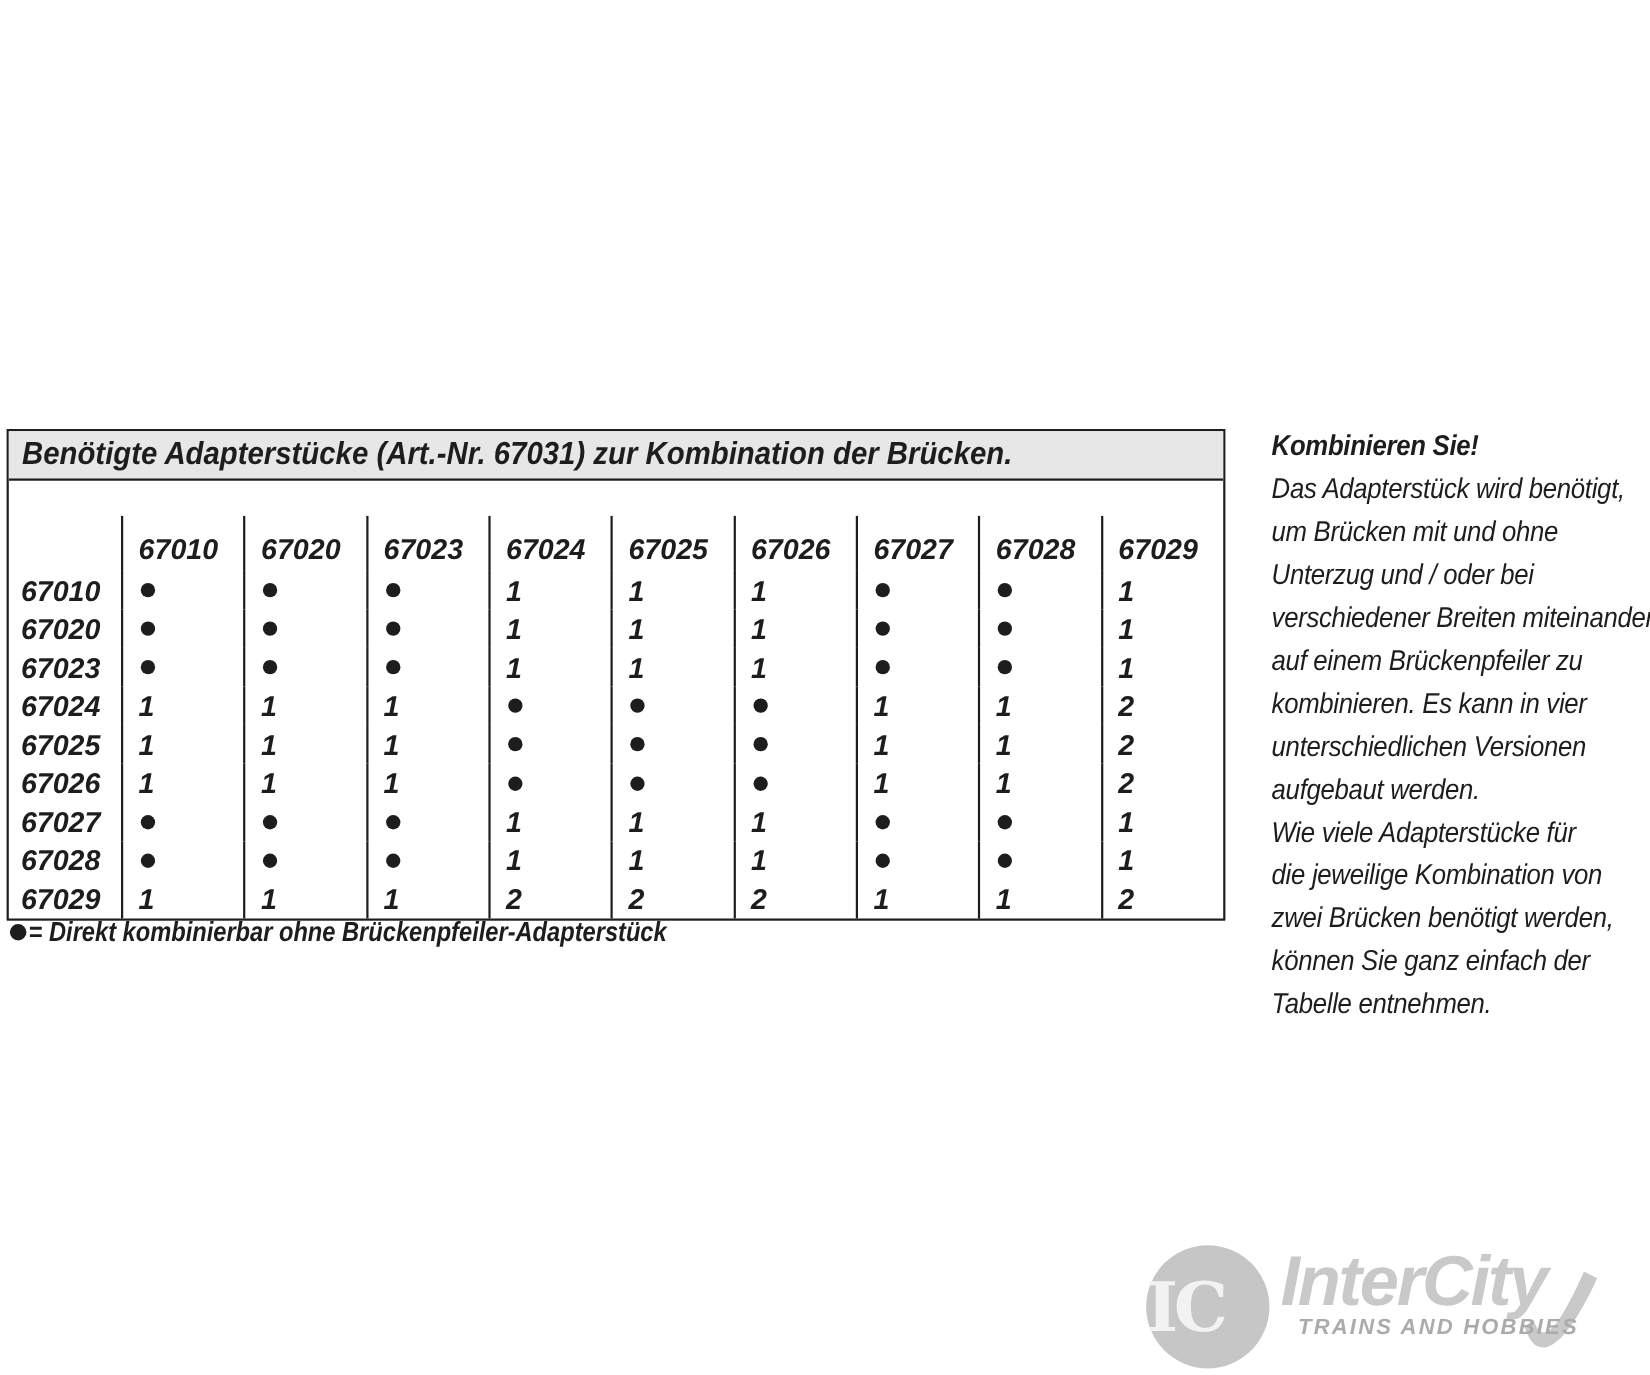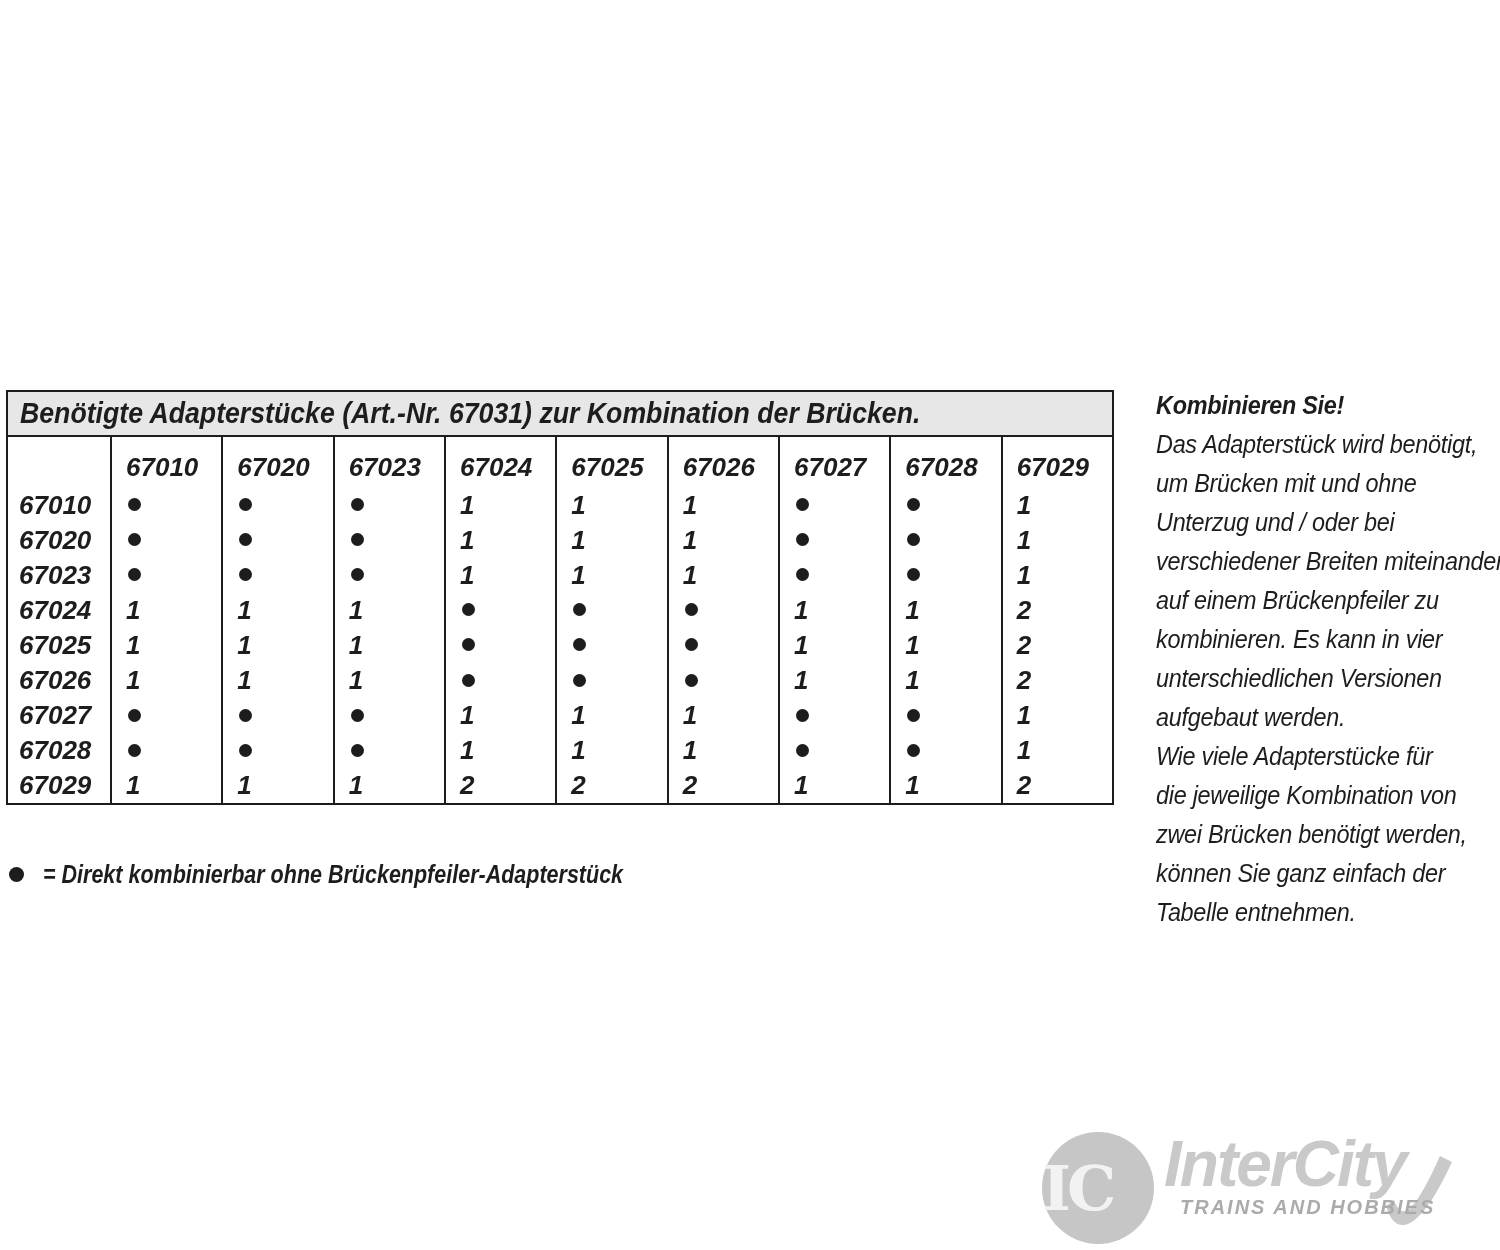--- a/index.html
+++ b/index.html
@@ -30,38 +30,39 @@
     font-style:italic;font-weight:bold;font-size:29px;
     white-space:nowrap;
     text-align:right;
   }
   .table-title span{display:inline-block;transform:scaleX(.92);transform-origin:left center;}
   .table-grid{
     display:grid;
     grid-template-columns:102px repeat(9,1fr);
     grid-template-rows:50px repeat(9,35.1px);
     height:366px;
+    margin-top:32px;
   }
   .tcell{
     display:flex;align-items:center;padding-left:14px;
     font-style:italic;font-weight:bold;font-size:26px;line-height:1;
     white-space:nowrap;
   }
   .tcell.rowhead,.tcell.corner{padding-left:11px;}
   .tcell.sep{border-left:2px solid var(--ink);}
   .tcell.head{align-items:flex-end;padding-bottom:7px;}
   .dot{
     display:inline-block;width:13px;height:13px;border-radius:50%;
     background:var(--ink);margin-left:2px;
   }
 
   
   .footnote{
-    position:absolute;left:9px;top:860px;
-    display:flex;align-items:center;gap:19px;
+    position:absolute;left:9px;top:833px;
+    display:flex;align-items:center;gap:2px;
     font-style:italic;font-weight:bold;font-size:25px;
     white-space:nowrap;
   }
   .footnote .dot{width:15px;height:15px;margin:0;}
   .footnote .fn-text{display:inline-block;transform:scaleX(.86);transform-origin:left center;}
 
   
   .info{
     position:absolute;left:1156px;top:386px;width:400px;
     font-style:italic;font-size:26px;line-height:39px;

